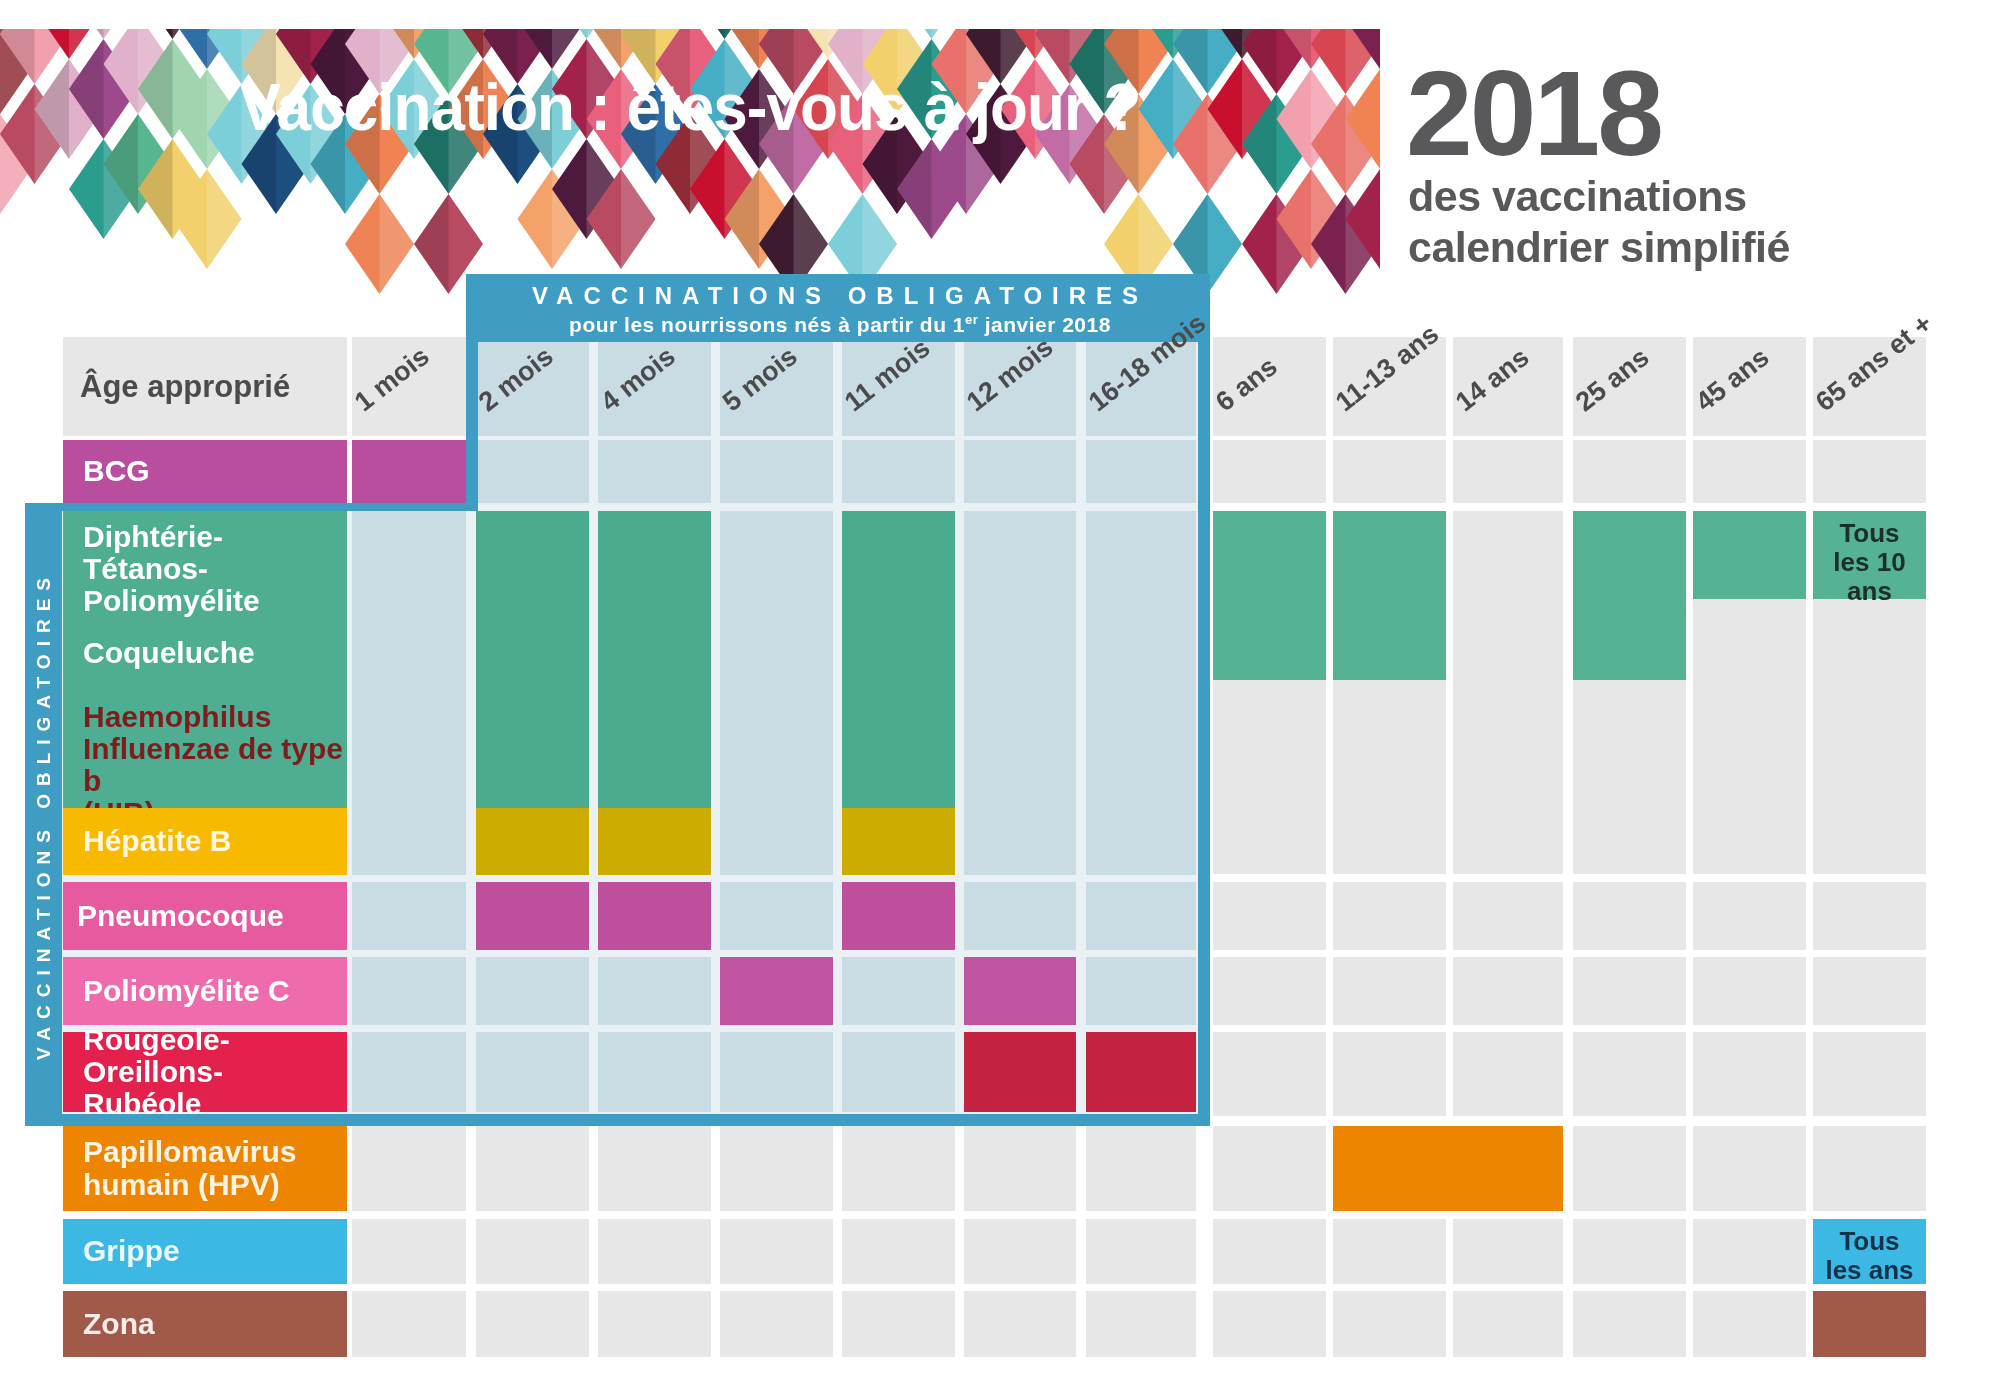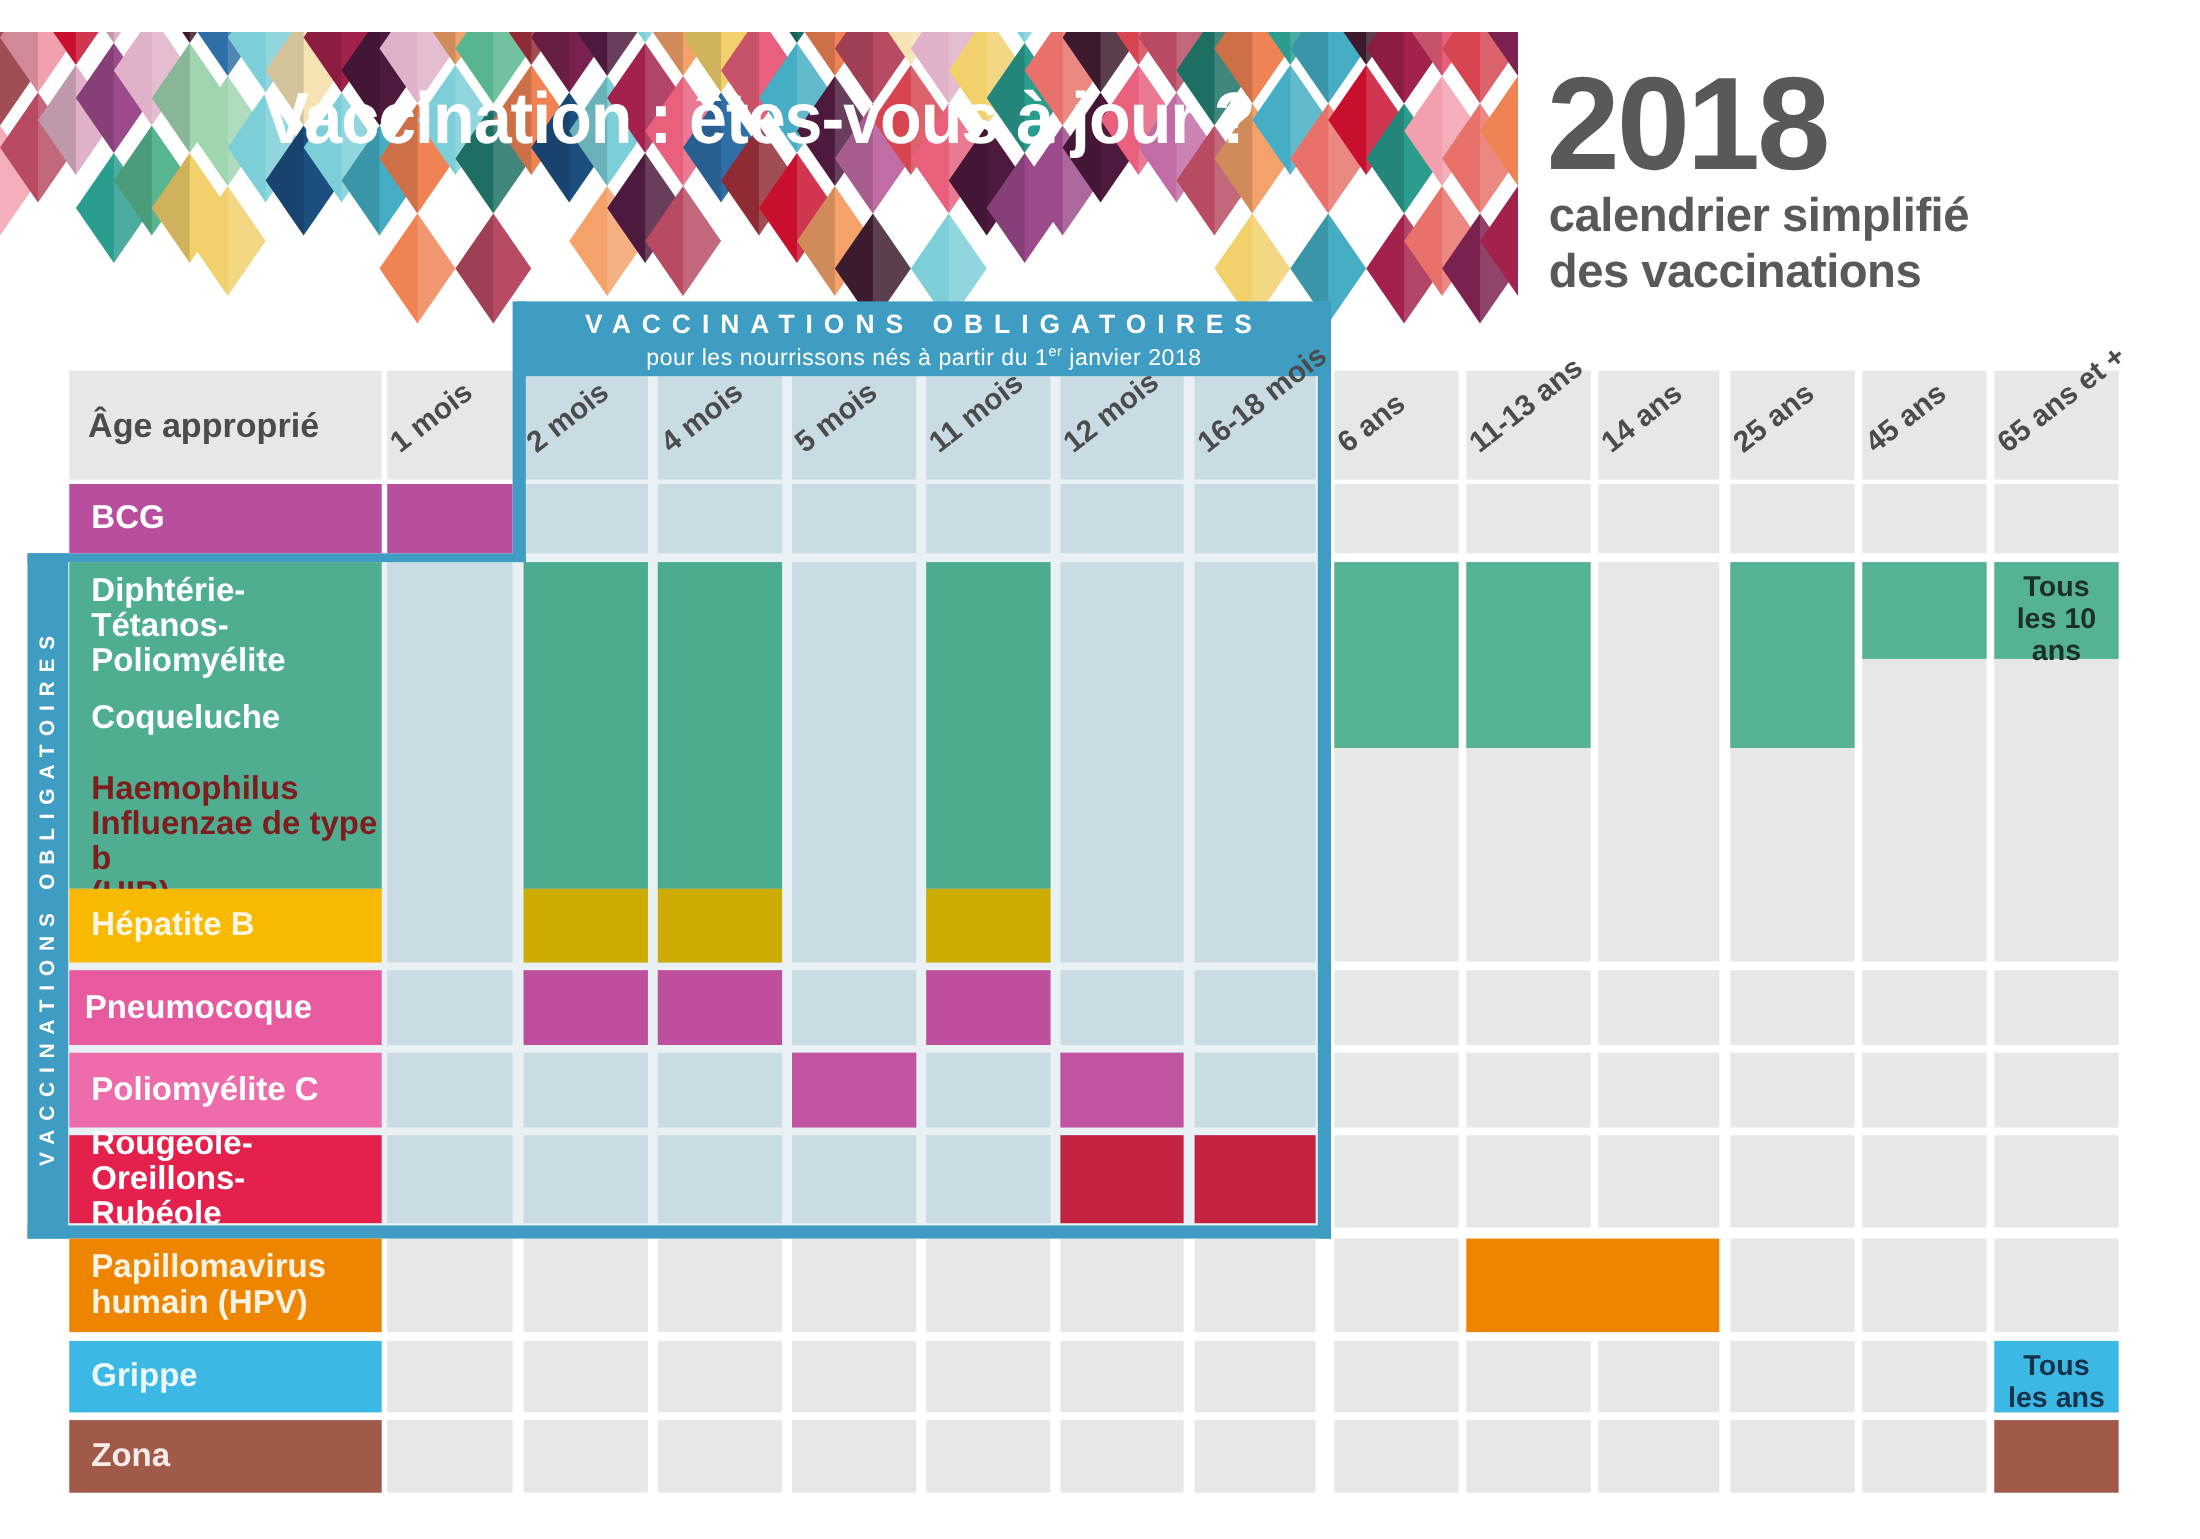--- a/index.html
+++ b/index.html
@@ -12,21 +12,21 @@
         transform:scaleX(.94);transform-origin:50% 0;z-index:5;white-space:nowrap;}
   .year{position:absolute;left:1406px;top:24px;color:#59595b;font-size:120px;
         font-weight:bold;letter-spacing:-3px;line-height:1;}
   .subtitle{position:absolute;left:1408px;top:142px;color:#59595b;font-size:43px;
         font-weight:bold;line-height:1.18;letter-spacing:-.5px;}
   .chrome{position:absolute;background:#3f9dc4;}
   .box-bg{position:absolute;background:#e9f1f4;}
   .band-text{position:absolute;left:470px;top:245px;width:740px;height:64px;color:#fff;
         text-align:center;z-index:3;}
   .band-l1{font-size:24px;font-weight:bold;letter-spacing:10px;margin-top:8px;}
-  .band-l2{font-size:21px;font-weight:normal;letter-spacing:.5px;margin-top:2px;}
+  .band-l2{font-size:21px;font-weight:bold;letter-spacing:.5px;margin-top:2px;}
   .band-l2 sup{font-size:13px;vertical-align:super;}
   .strip{position:absolute;left:25px;top:474px;width:37px;height:623px;background:#3f9dc4;
         display:flex;align-items:center;justify-content:center;z-index:3;}
   .strip span{writing-mode:vertical-rl;transform:rotate(180deg);color:#fff;
         font-size:19px;font-weight:bold;letter-spacing:8px;white-space:nowrap;}
   .colhead{position:absolute;color:#4b4b4d;font-size:27px;font-weight:bold;
         white-space:nowrap;transform:rotate(-38deg);transform-origin:0 100%;z-index:4;}
   .agehead{position:absolute;left:80px;top:340px;color:#4b4b4d;font-size:31px;font-weight:bold;}
   .rowlabel{position:absolute;color:#fff;font-size:30px;font-weight:bold;line-height:1.07;
         padding-left:20px;box-sizing:border-box;display:flex;align-items:center;
@@ -243,22 +243,22 @@
         <polygon points="1380,40 1414.5,90 1380,140 1345.5,90" fill="#ef8354"></polygon>
         <polygon points="1380,40 1414.5,90 1380,140" fill="rgba(255,255,255,0.16)"></polygon>
         <polygon points="1380,-60 1414.5,-10 1380,40 1345.5,-10" fill="#7b2150"></polygon>
         <polygon points="1380,-60 1414.5,-10 1380,40" fill="rgba(255,255,255,0.16)"></polygon>
       </svg></div>
 
   <div class="banner-title">Vaccination : êtes-vous à jour ?</div>
 
   <div class="year">2018</div>
   <div class="subtitle">
+    <div>des vaccinations</div>
     <div>calendrier simplifié</div>
-    <div>des vaccinations</div>
   </div>
 
   <div class="box-bg" style="left:470px;top:300px;width:728px;height:185px;"></div>
   <div class="box-bg" style="left:25px;top:482px;width:1173px;height:603px;"></div>
 
   <div class="chrome" style="left:470px;top:245px;width:740px;height:68px;z-index:2;"></div>
   <div class="band-text">
     <div class="band-l1">VACCINATIONS OBLIGATOIRES</div>
     <div class="band-l2"><span>pour les nourrissons nés à partir du 1</span><sup>er</sup><span> janvier 2018</span></div>
   </div>

